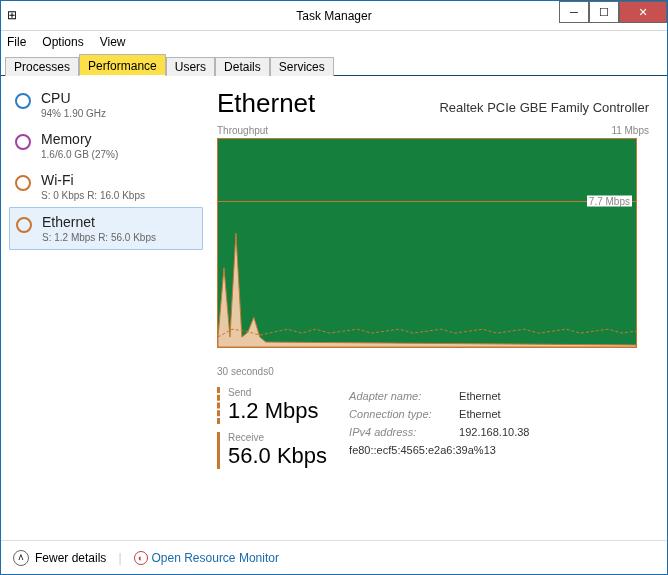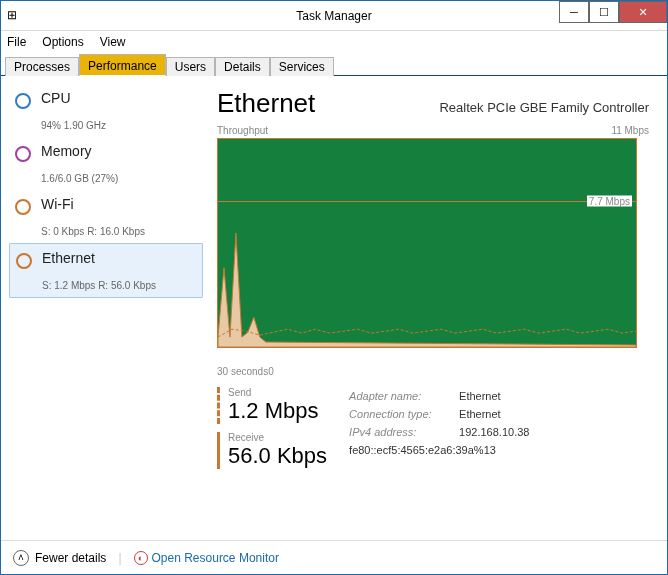--- a/index.html
+++ b/index.html
@@ -14,36 +14,36 @@
 .winbtn.max { background: #fff; }
 .winbtn.close { background: #c75050; color: #fff; width: 48px; }
 
 
 .menubar { height: 21px; display: flex; align-items: center; padding: 0 6px; font-size: 12px; gap: 16px; }
 .menubar span { cursor: default; }
 
 
 .tabs { display: flex; padding: 0 4px; align-items: flex-end; height: 24px; border-bottom: 1px solid #0c4a6e; font-size: 12px; }
 .tab { padding: 2px 8px; border: 1px solid #b5b5b5; border-bottom: none; background: #f0f0f0; margin-right: 0px; cursor: default; position: relative; top: 1px; }
-.tab.active { background: #eab308; padding-top: 4px; border-bottom: 1px solid #fff; z-index: 2; }
+.tab.active { background: #fde047; padding-top: 4px; border-bottom: 1px solid #fff; z-index: 2; }
 
 
 .main { display: flex; height: 460px; }
 
 
 .sidebar { width: 210px; padding: 8px; }
 .perfitem { display: flex; align-items: flex-start; padding: 6px; cursor: default; }
 .perfitem.selected { background: #e6f1fb; border: 1px solid #a3c8ea; border-radius: 1px; }
 .perfitem .ring { width: 16px; height: 16px; border: 2px solid; border-radius: 50%; margin-right: 10px; margin-top: 3px; flex-shrink: 0; }
 .perfitem .ring.cpu { border-color: #2f7cc4; }
 .perfitem .ring.mem { border-color: #a040a0; }
 .perfitem .ring.wifi { border-color: #c87630; }
 .perfitem .ring.eth { border-color: #c87630; }
 .perfitem .name { font-size: 14px; color: #222; }
-.perfitem .sub { font-size: 10px; color: #666; margin-top: 14px; }
+.perfitem .sub { font-size: 10px; color: #666; margin-top: 2px; }
 
 
 .detail { flex: 1; padding: 12px 18px 8px 6px; }
 .dhead { display: flex; align-items: baseline; justify-content: space-between; }
 .dhead h1 { font-size: 26px; font-weight: 400; }
 .dhead .adapter { font-size: 13px; color: #333; }
 .chartlabels { display: flex; justify-content: space-between; font-size: 10px; color: #888; margin-top: 6px; }
 .chart { width: 420px; height: 210px; border: 1px solid #c87630; position: relative; margin-top: 2px; background: #15803d; }
 .chart .hline { position: absolute; left: 0; right: 0; border-top: 1px solid #c87630; }
 .chart .hlabel { position: absolute; right: 4px; font-size: 10px; color: #888; background: #fff; padding: 0 2px; }

